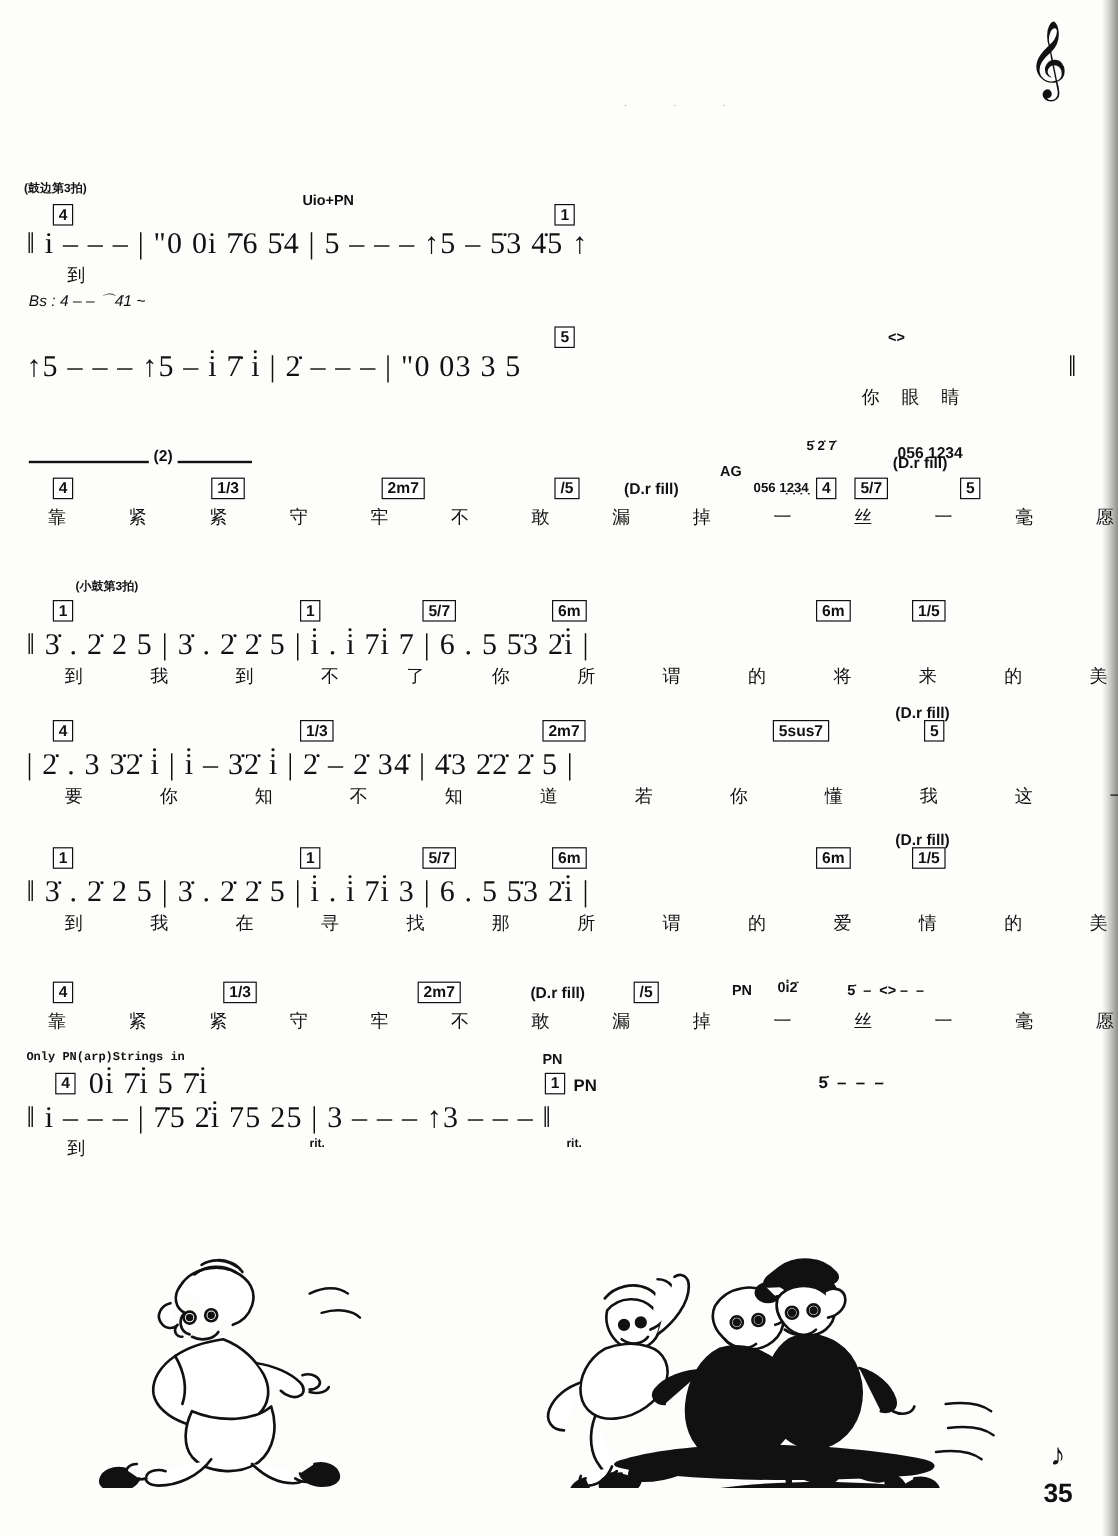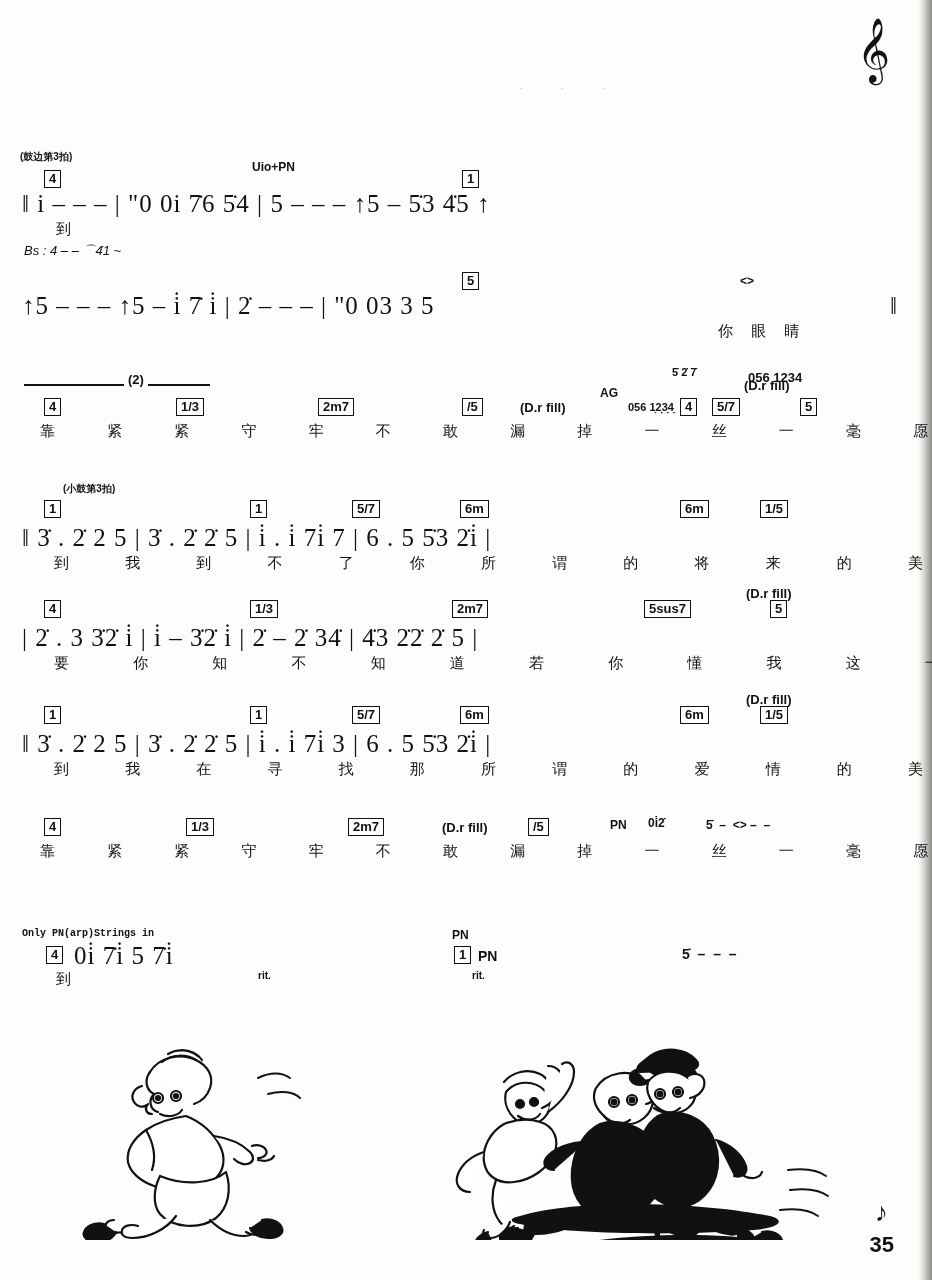--- a/index.html
+++ b/index.html
@@ -271,31 +271,35 @@
       <span class="chord abs" style="left:528px; top:0;">/5</span>
       <span class="tiny abs" style="left:610px; top:0;">PN</span>
       <span class="tiny abs" style="left:648px; top:-2px;">0i̇2̇</span>
       <span class="tiny abs" style="left:706px; top:0;">5̇ &nbsp;– &nbsp;&lt;&gt; – &nbsp;–</span>
     </div>
     <div class="row" style="height:22px;">
       <span class="lyr abs" style="left:40px; top:0; letter-spacing:24px;">靠 紧 紧 守 牢 不 敢 漏 掉 一 丝 一 毫 愿 你 看</span>
     </div>
   </div>
 
-  <div class="sys" style="top:928px;text-align:center;">
+  <div class="sys" style="top:876px;text-align:center;">
     <div class="row" style="height:18px;">
       <span class="cue abs" style="left:22px; top:0; font-family:'Liberation Mono',monospace;">Only PN(arp)Strings in</span>
       <span class="tiny abs" style="left:452px; top:0;">PN</span>
     </div>
     <div class="chordrow" style="height:24px;">
       <span class="chord abs" style="left:46px; top:0;">4</span>
       <span class="music abs sm" style="left:74px; top:-4px;">0i̇  7̇i̇   5   7̇i̇</span>
       <span class="chord abs" style="left:454px; top:0;">1</span>
       <span class="tiny abs" style="left:478px; top:2px; font-size:14px;">PN</span>
       <span class="tiny abs" style="left:682px; top:0; font-size:14px;">5̇ &nbsp;– &nbsp;– &nbsp;–</span>
+    </div>
+    <div class="row" style="height:30px;">
+      <span class="music abs" style="left:22px; top:0;">‖ i  –  –  – | 7̇5  2̇i̇   75  25 | 3  –  –  – ↑3  –  –  – ‖</span>
+      <span class="tiny abs" style="left:58px; top:-12px;"></span>
     </div>
     <div class="row" style="height:22px;">
       <span class="lyr abs" style="left:56px; top:0;">到</span>
       <span class="cue abs" style="left:258px; top:0;">rit.</span>
       <span class="cue abs" style="left:472px; top:0;">rit.</span>
     </div>
   </div>
 
   <div class="art">
     <svg width="932" height="220" viewBox="0 0 932 220" xmlns="http://www.w3.org/2000/svg">

